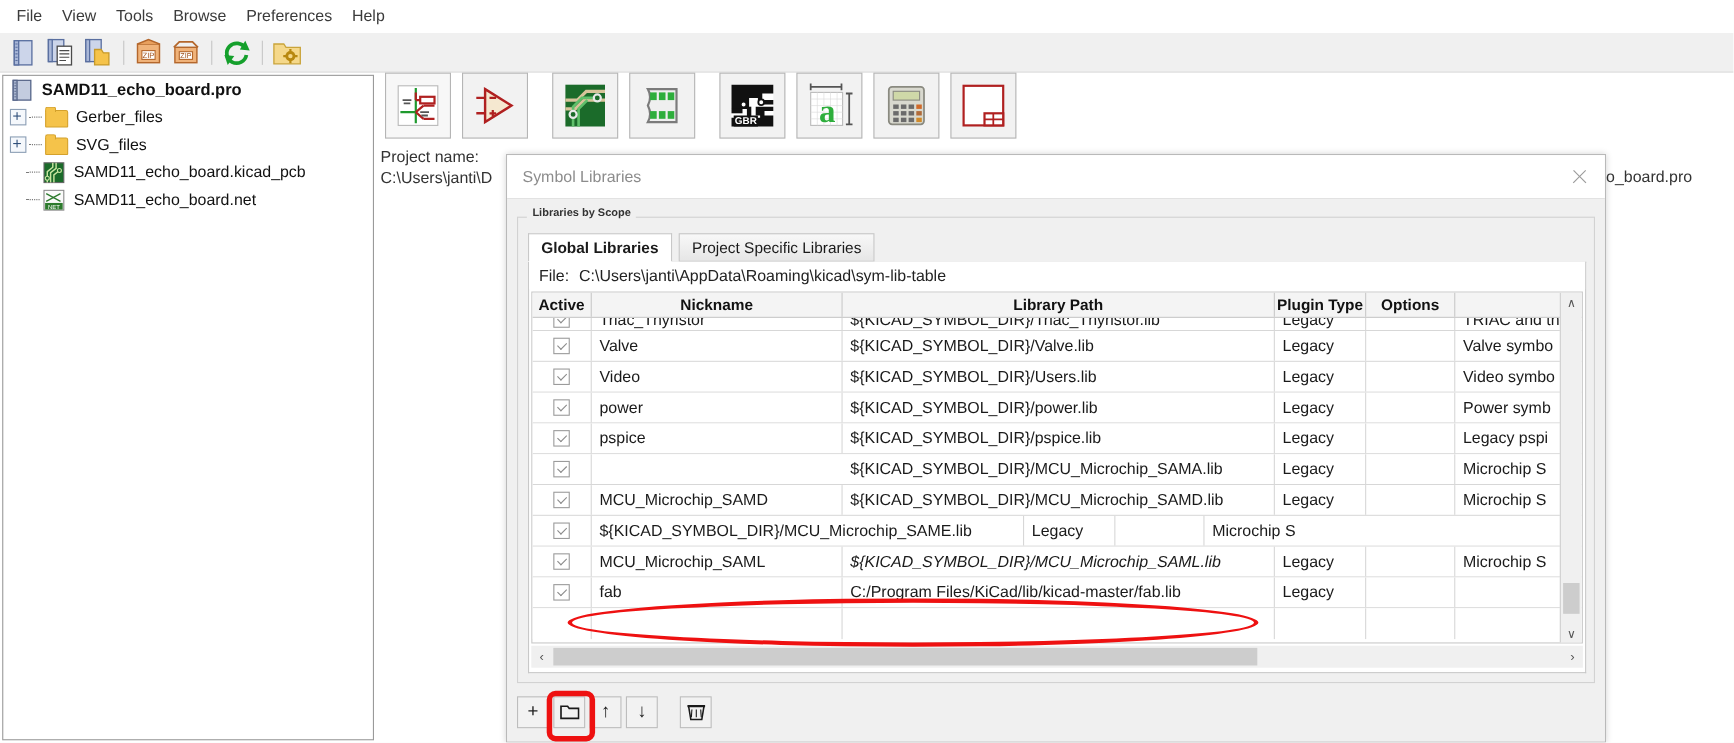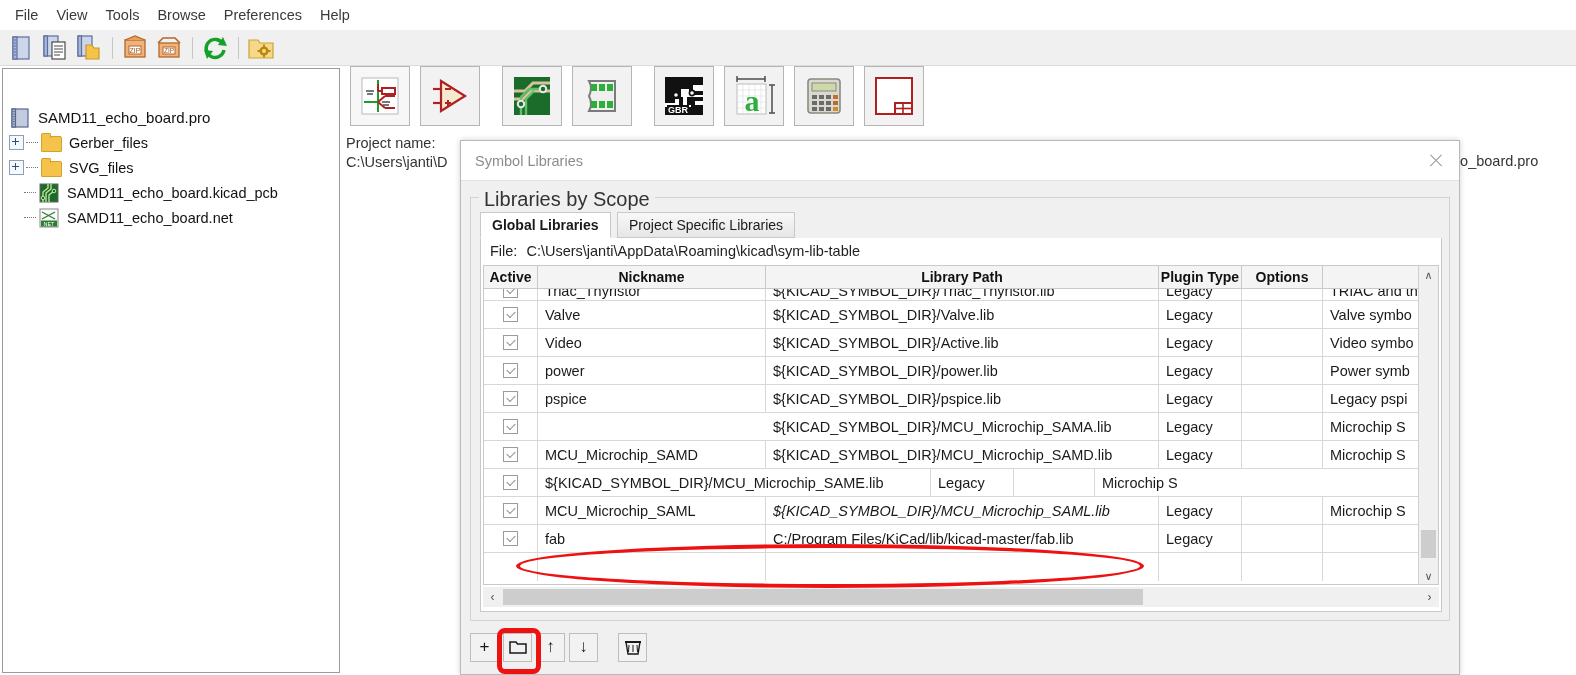--- a/index.html
+++ b/index.html
@@ -64,21 +64,21 @@
     overflow: hidden;
   }
   .tree-row {
     display: flex; align-items: center;
     height: 25px;
     padding-left: 6px;
     white-space: nowrap;
     font-size: 14.5px;
     color: #111;
   }
-  .tree-row.root { font-weight: normal; font-size: 15px; margin-top: 36px; }
+  .tree-row.root { font-weight: bold; font-size: 15px; }
   .tree-expander {
     width: 13px; height: 13px;
     border: 1px solid #8d9fb5;
     background: #f5f8fc;
     position: relative;
     flex: 0 0 auto;
     margin-right: 2px;
   }
   .tree-expander::before {
     content: ""; position: absolute;
@@ -181,22 +181,23 @@
     left: 9px; top: 16px;
     width: 980px; height: 424px;
     border: 1px solid #d2d2d2;
     box-sizing: border-box;
   }
   .groupbox-title {
     position: absolute;
     left: 8px; top: -10px;
     background: #f0f0f0;
     padding: 0 5px;
-    font-size: 20px;
+    font-size: 10px;
     color: #333;
+    font-weight: bold;
   }
 
   
   .tabstrip {
     position: absolute;
     left: 9px; top: 14px;
     width: 962px; height: 26px;
     border-bottom: 1px solid #c8c8c8;
   }
   .tab {
@@ -758,21 +759,21 @@
                 <div class="gc" style="width:83px;">Legacy</div>
                 <div class="gc" style="width:81px;"></div>
                 <div class="gc" style="width:96px;border-right:none;">Valve symbo</div>
               </div>
 
               <div class="grow">
                 <div class="gc center" style="width:54px;">
                     <span class="chk"></span>
                   </div>
                 <div class="gc" style="width:228px;">Video</div>
-                <div class="gc" style="width:393px;">${KICAD_SYMBOL_DIR}/Active.lib</div>
+                <div class="gc" style="width:393px;">${KICAD_SYMBOL_DIR}/Users.lib</div>
                 <div class="gc" style="width:83px;">Legacy</div>
                 <div class="gc" style="width:81px;"></div>
                 <div class="gc" style="width:96px;border-right:none;">Video symbo</div>
               </div>
 
               <div class="grow">
                 <div class="gc center" style="width:54px;">
                     <span class="chk"></span>
                   </div>
                 <div class="gc" style="width:228px;">power</div>

